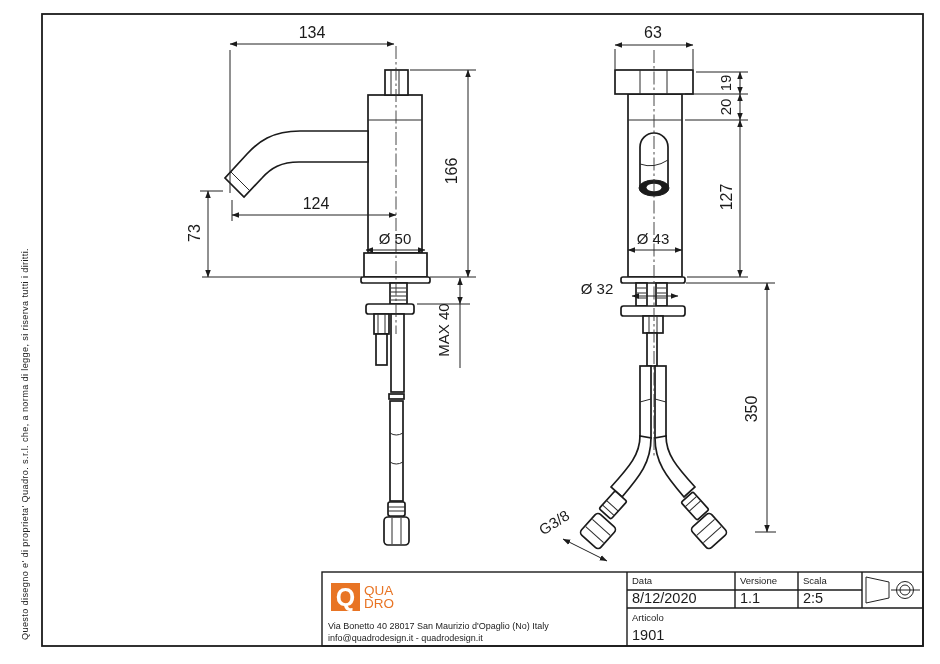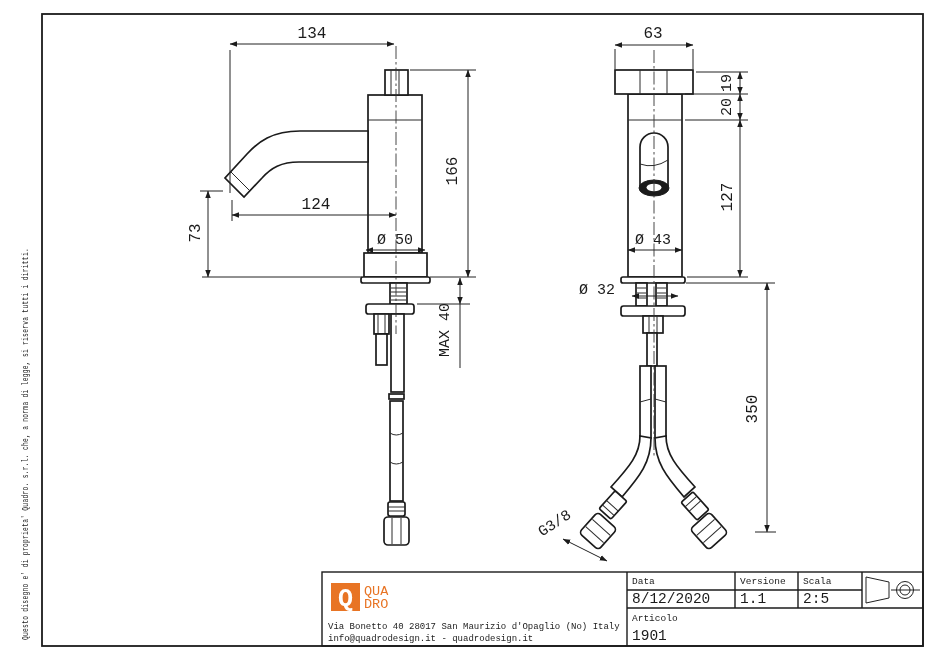--- a/index.html
+++ b/index.html
@@ -1,17 +1,17 @@
 <!DOCTYPE html>
 <html><head>
 <meta charset="utf-8">
 <style>
   html,body{margin:0;padding:0;background:#ffffff;}
   .page{position:relative;width:940px;height:664px;background:#fff;overflow:hidden;
-        font-family:Liberation Mono, monospace;}
+        font-family:Liberation Sans, sans-serif;}
   svg{position:absolute;left:0;top:0;}
   .outline{fill:#ffffff;stroke:#1b1b1b;stroke-width:1.7;}
   .thin{fill:none;stroke:#222222;stroke-width:1;}
   .detail{fill:none;stroke:#2a2a2a;stroke-width:1;}
   .center{fill:none;stroke:#333;stroke-width:0.9;stroke-dasharray:13 3 2.5 3;}
   .dimtxt{fill:#1b1b1b;font-size:16px;}
   .dimtxt-s{fill:#1b1b1b;font-size:15px;}
   .frame{fill:none;stroke:#1b1b1b;stroke-width:1.8;}
   .tb-line{fill:none;stroke:#1b1b1b;stroke-width:1.4;}
   .tb-label{fill:#1b1b1b;font-size:9.5px;}

